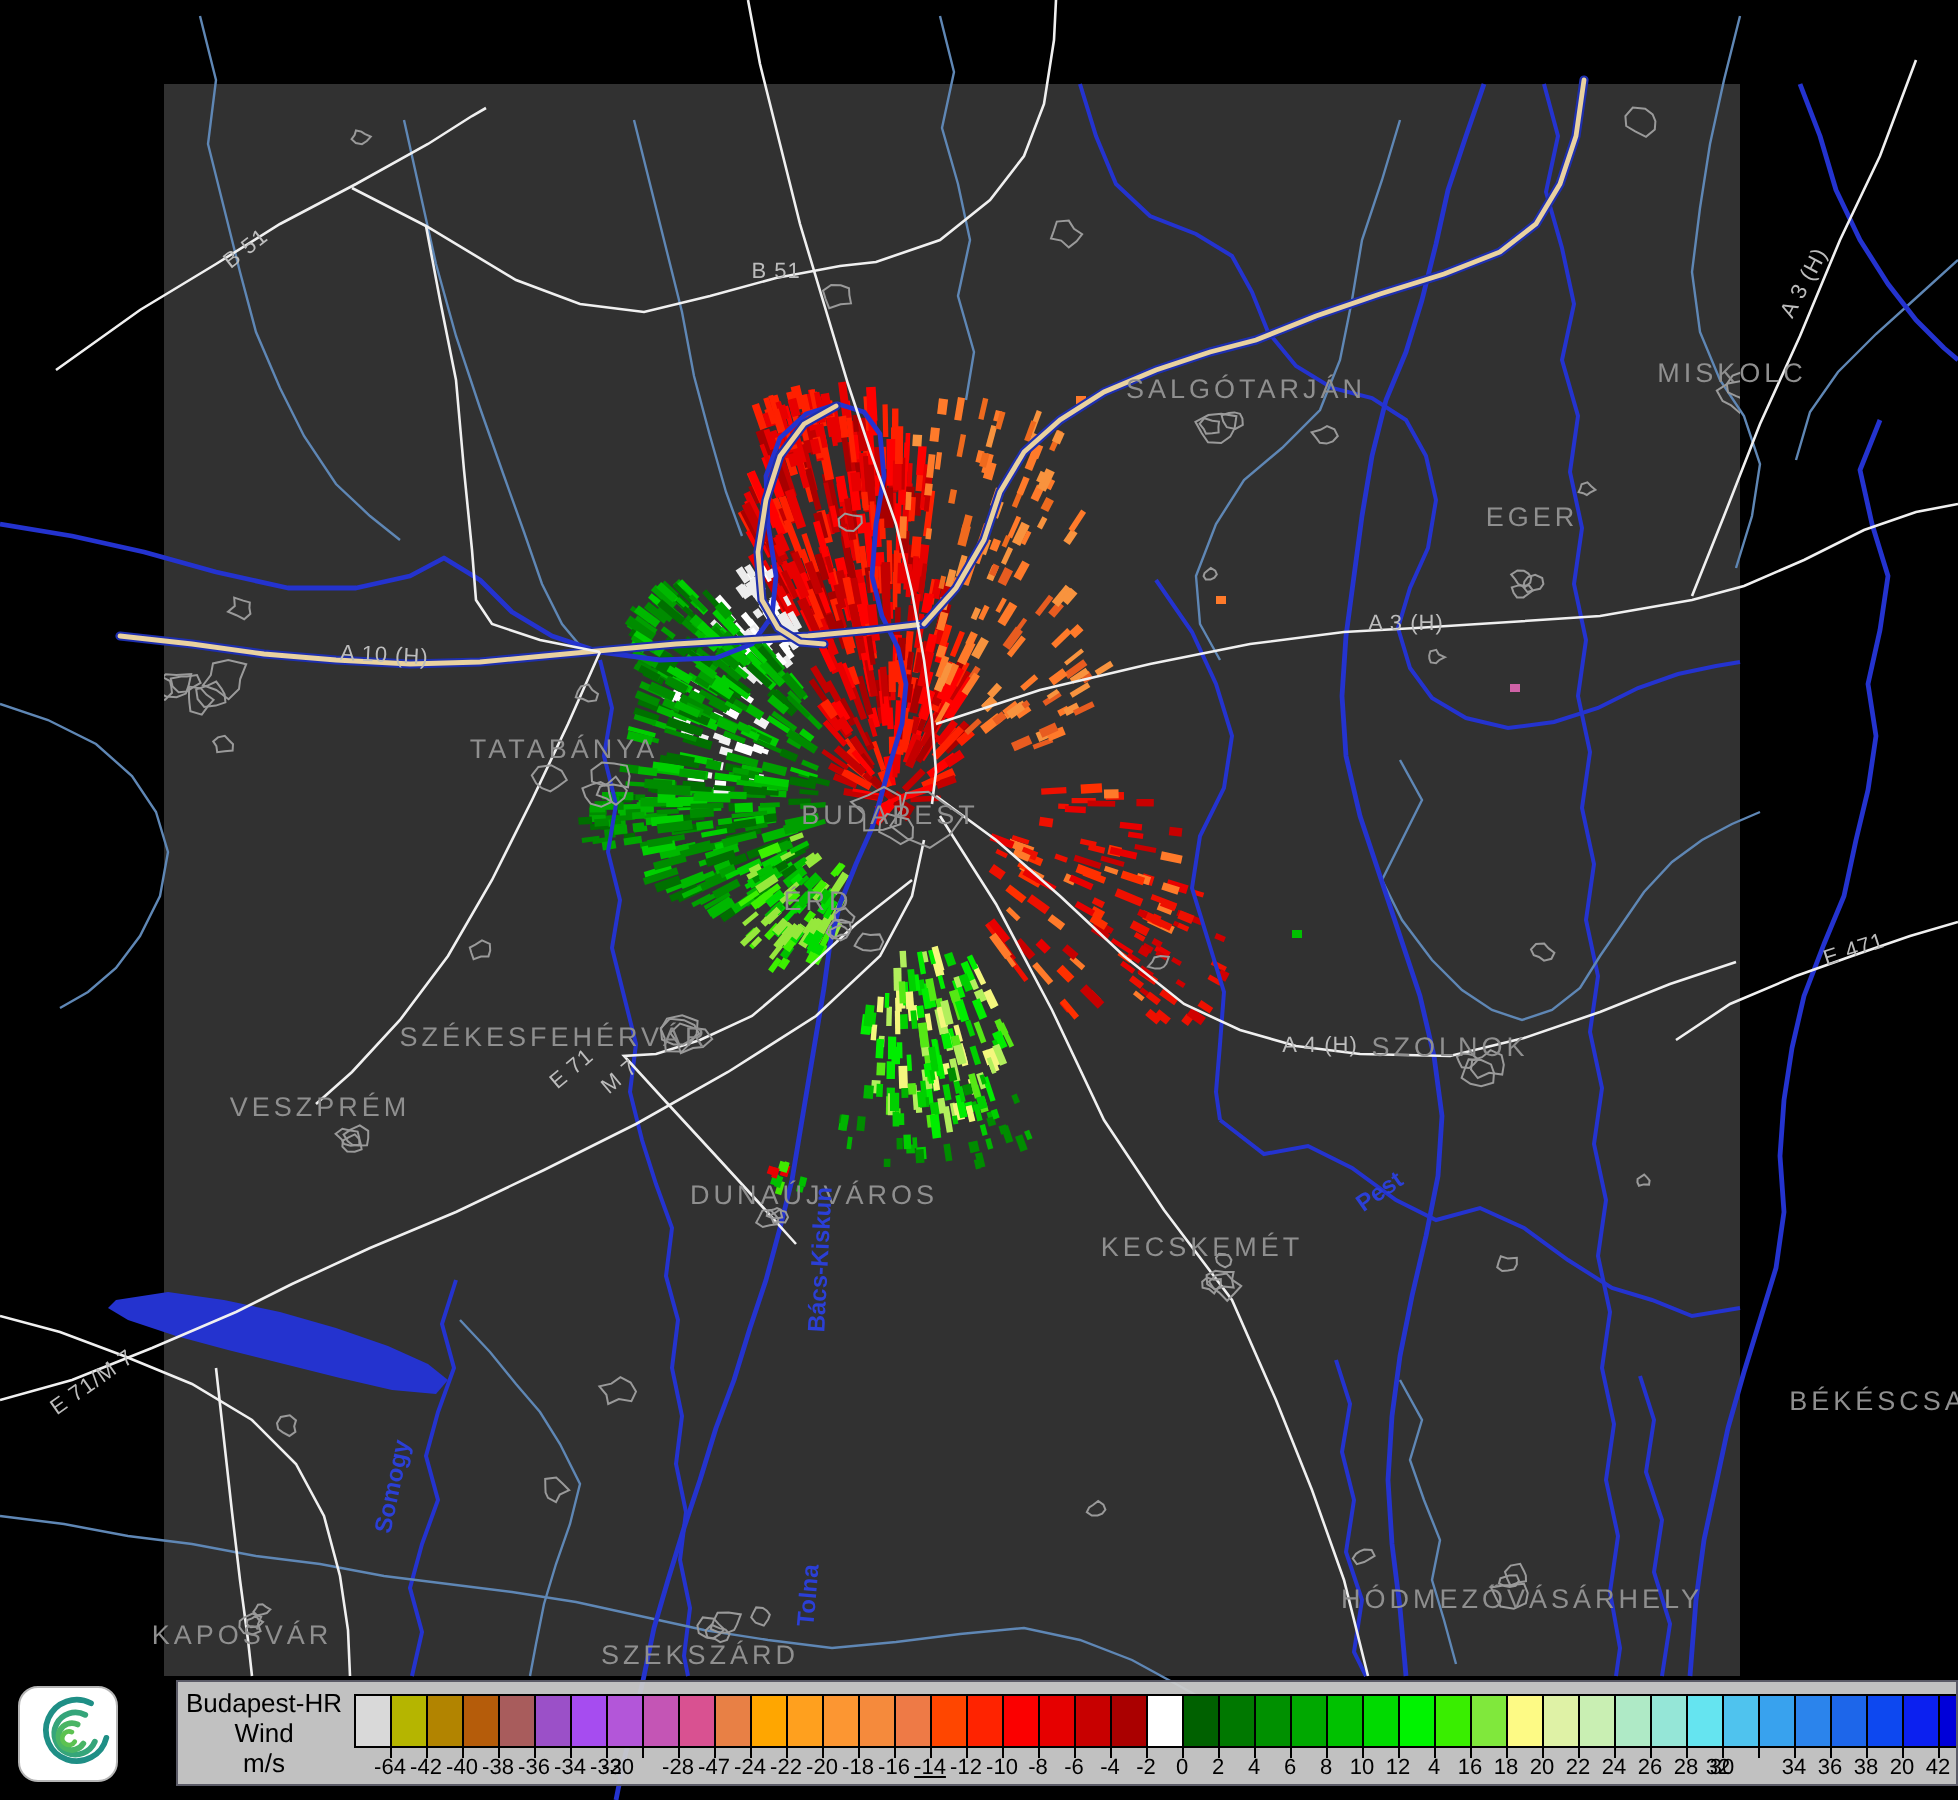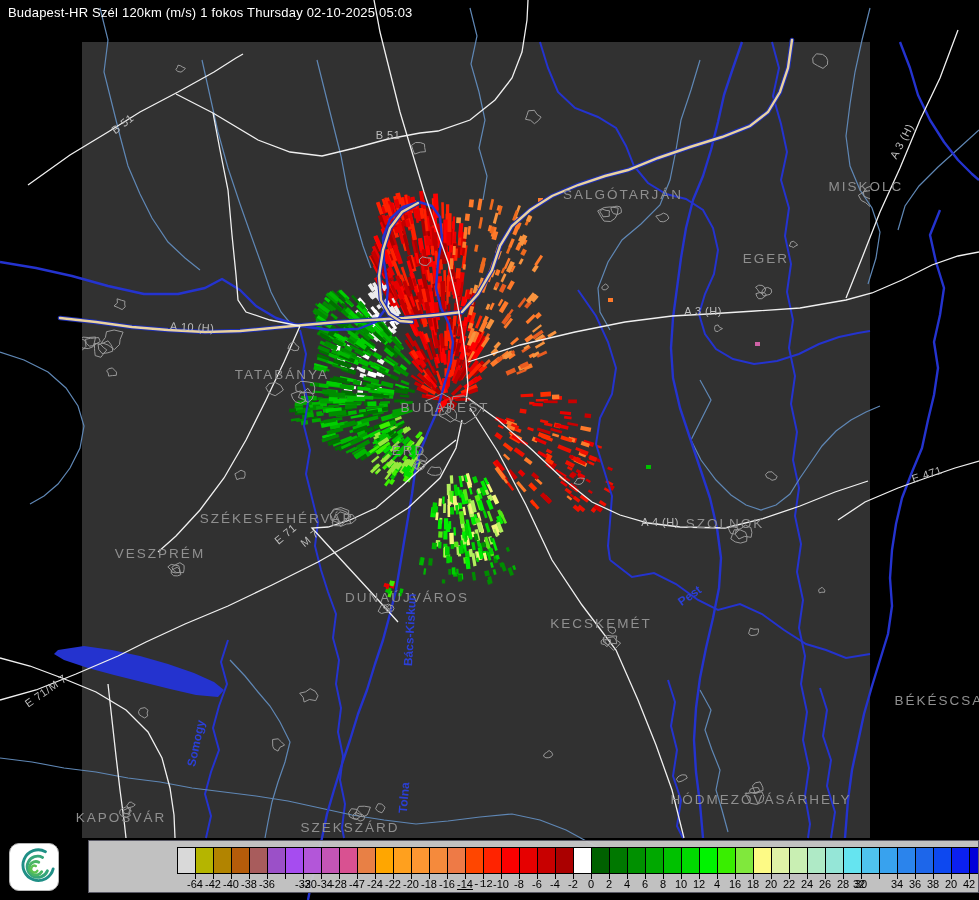--- a/index.html
+++ b/index.html
@@ -1610,32 +1610,36 @@
         <text fill="#bcbcbc" font-size="11" letter-spacing="0.5" text-anchor="middle" transform="translate(928 478) rotate(-18)">E 471</text>
         <text fill="#bcbcbc" font-size="11" letter-spacing="0.5" text-anchor="middle" transform="translate(288 537) rotate(-40)">E 71</text>
         <text fill="#bcbcbc" font-size="11" letter-spacing="0.5" text-anchor="middle" transform="translate(312 541) rotate(-40)">M 7</text>
         <text fill="#bcbcbc" font-size="11" letter-spacing="0.5" text-anchor="middle" transform="translate(48 694) rotate(-35)">E 71/M 7</text>
         <text fill="#2b3fd6" font-size="12" font-weight="bold" text-anchor="middle" transform="translate(200 744) rotate(-78)">Somogy</text>
         <text fill="#2b3fd6" font-size="12" font-weight="bold" text-anchor="middle" transform="translate(408 798) rotate(-85)">Tolna</text>
         <text fill="#2b3fd6" font-size="12" font-weight="bold" text-anchor="middle" transform="translate(692 599) rotate(-35)">Pest</text>
         <text fill="#2b3fd6" font-size="12" font-weight="bold" text-anchor="middle" transform="translate(414 630) rotate(-87)">Bács-Kiskun</text>
       </g>
     </svg>
-  <div class="title">Budapest-HR Szél 120km (m/s) 1 fokos Thursday 02-10-2025 05:03</div>
 
   <div class="logo">
     <svg width="48" height="46" viewBox="0 0 48 48">
       <path d="M 36 8 A 16 16 0 1 0 44 26" fill="none" stroke="#1f8f86" stroke-width="3" stroke-linecap="round"></path>
       <path d="M 33 14 A 11 11 0 1 0 38 28" fill="none" stroke="#35a57a" stroke-width="3" stroke-linecap="round"></path>
       <path d="M 29 19 A 7 7 0 1 0 32 29" fill="none" stroke="#49b565" stroke-width="3" stroke-linecap="round"></path>
       <path d="M 26 23 A 3.5 3.5 0 1 0 27.5 28" fill="none" stroke="#5cc251" stroke-width="2.5" stroke-linecap="round"></path>
     </svg>
   </div>
 
   <div class="legend-band">
+    <div class="legend-product">
+      <div>Budapest-HR</div>
+      <div>Wind</div>
+      <div>m/s</div>
+    </div>
     <div id="legend-bar">
         <div class="lbox" style="left: 0px; background: rgb(217, 217, 217);"></div>
         <div class="lbox" style="left: 18px; background: rgb(181, 181, 0);"></div>
         <div class="lbox" style="left: 36px; background: rgb(178, 132, 0);"></div>
         <div class="lbox" style="left: 54px; background: rgb(181, 92, 10);"></div>
         <div class="lbox" style="left: 72px; background: rgb(168, 92, 92);"></div>
         <div class="lbox" style="left: 90px; background: rgb(155, 80, 200);"></div>
         <div class="lbox" style="left: 108px; background: rgb(166, 76, 240);"></div>
         <div class="lbox" style="left: 126px; background: rgb(179, 86, 217);"></div>
         <div class="lbox" style="left: 144px; background: rgb(196, 85, 181);"></div>
@@ -1679,21 +1683,21 @@
         <div class="llab" style="left: 18px;">-64</div>
         <div class="ltick" style="left: 36px;"></div>
         <div class="llab" style="left: 36px;">-42</div>
         <div class="ltick" style="left: 54px;"></div>
         <div class="llab" style="left: 54px;">-40</div>
         <div class="ltick" style="left: 72px;"></div>
         <div class="llab" style="left: 72px;">-38</div>
         <div class="ltick" style="left: 90px;"></div>
         <div class="llab" style="left: 90px;">-36</div>
         <div class="ltick" style="left: 108px;"></div>
-        <div class="llab" style="left: 108px; margin-left: 40px;">-34</div>
+        <div class="llab" style="left: 108px;">-34</div>
         <div class="ltick" style="left: 126px;"></div>
         <div class="llab" style="left: 126px;">-32</div>
         <div class="ltick" style="left: 144px;"></div>
         <div class="llab" style="left: 132px; text-align: center;">-30</div>
         <div class="ltick" style="left: 162px;"></div>
         <div class="llab" style="left: 162px;">-28</div>
         <div class="ltick" style="left: 180px;"></div>
         <div class="llab" style="left: 180px;">-47</div>
         <div class="ltick" style="left: 198px;"></div>
         <div class="llab" style="left: 198px;">-24</div>
@@ -1701,21 +1705,21 @@
         <div class="llab" style="left: 216px;">-22</div>
         <div class="ltick" style="left: 234px;"></div>
         <div class="llab" style="left: 234px;">-20</div>
         <div class="ltick" style="left: 252px;"></div>
         <div class="llab" style="left: 252px;">-18</div>
         <div class="ltick" style="left: 270px;"></div>
         <div class="llab" style="left: 270px;">-16</div>
         <div class="ltick" style="left: 288px;"></div>
         <div class="llab" style="left: 288px; text-decoration: underline;">-14</div>
         <div class="ltick" style="left: 306px;"></div>
-        <div class="llab" style="left: 306px; font-family: Liberation Mono, monospace;">-12</div>
+        <div class="llab" style="left: 306px;">-12</div>
         <div class="ltick" style="left: 324px;"></div>
         <div class="llab" style="left: 324px;">-10</div>
         <div class="ltick" style="left: 342px;"></div>
         <div class="llab" style="left: 342px;">-8</div>
         <div class="ltick" style="left: 360px;"></div>
         <div class="llab" style="left: 360px;">-6</div>
         <div class="ltick" style="left: 378px;"></div>
         <div class="llab" style="left: 378px;">-4</div>
         <div class="ltick" style="left: 396px;"></div>
         <div class="llab" style="left: 396px;">-2</div>

